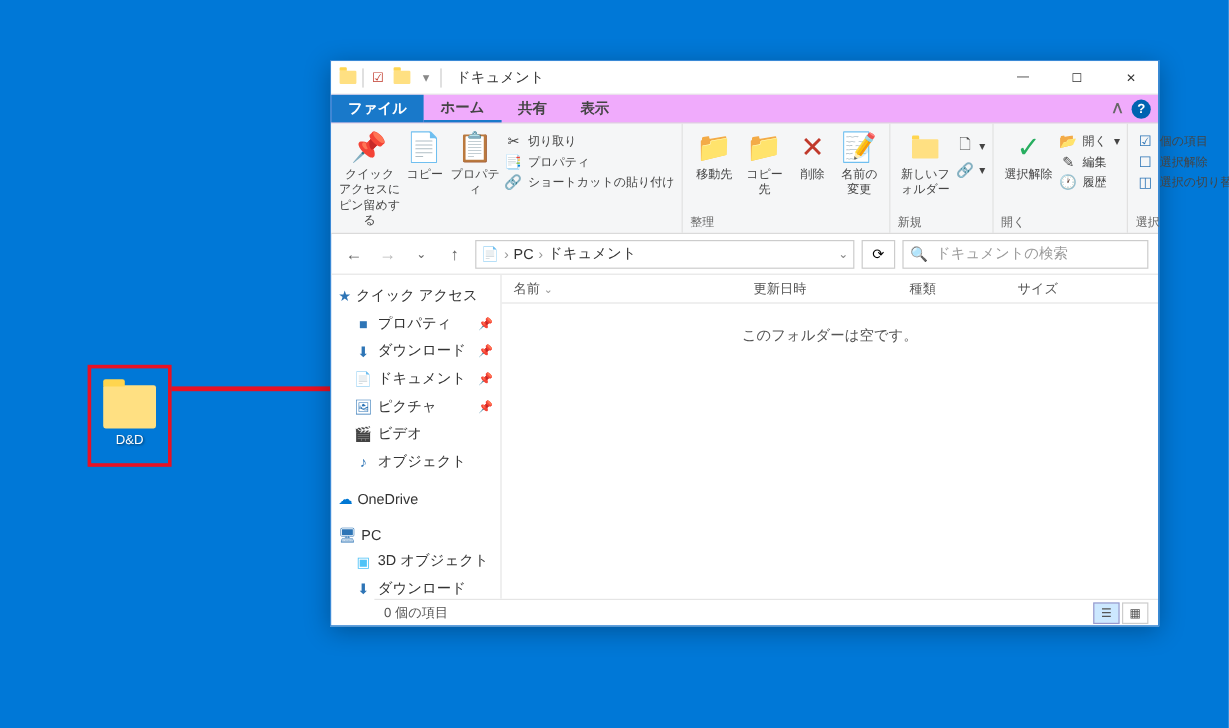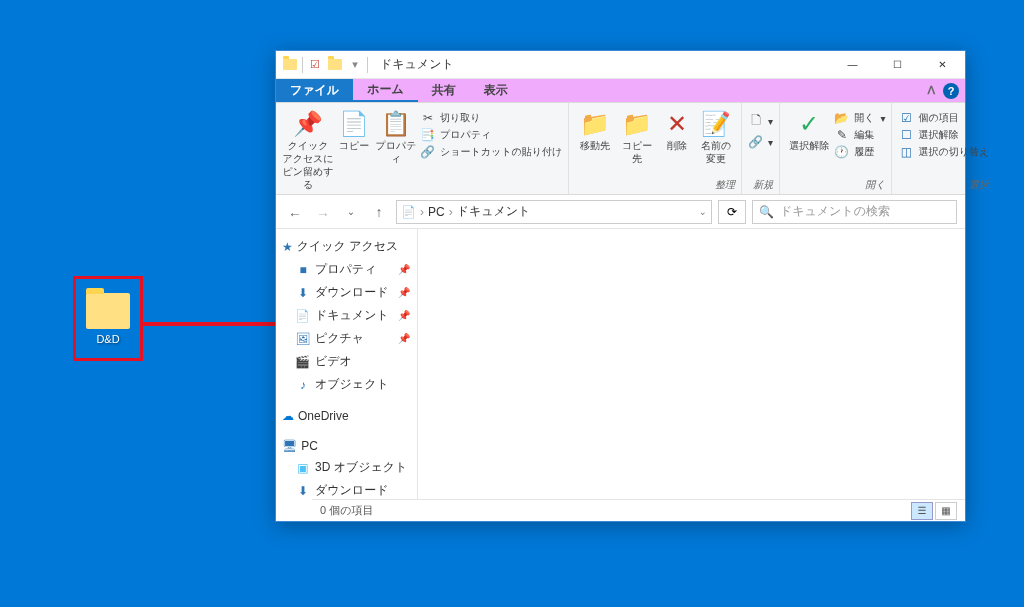--- a/index.html
+++ b/index.html
@@ -1,19 +1,19 @@
 <!DOCTYPE html>
 <html><head>
 <meta charset="utf-8">
 <style>
 * { margin: 0; padding: 0; box-sizing: border-box; font-family: "Yu Gothic UI", "Meiryo", sans-serif; }
 body { width: 1024px; height: 607px; background: #0078d7; overflow: hidden; position: relative; }
 
 
-.desktop-icon { position: absolute; left: 73px; top: 276px; width: 70px; height: 85px; border: 3px solid #e81123; display: flex; flex-direction: column; align-items: center; justify-content: center; }
+.desktop-icon { position: absolute; left: 73px; top: 304px; width: 70px; height: 85px; border: 3px solid #e81123; display: flex; flex-direction: column; align-items: center; justify-content: center; }
 .folder-icon-big { width: 44px; height: 36px; background: #ffe082; border-radius: 2px; position: relative; margin-bottom: 4px; }
 .folder-icon-big::before { content: ""; position: absolute; top: -5px; left: 0; width: 18px; height: 6px; background: #ffd54f; border-radius: 2px 2px 0 0; }
 .desktop-icon-label { color: #fff; font-size: 11px; text-shadow: 1px 1px 2px rgba(0,0,0,.5); }
 
 
 .arrow { position: absolute; left: 143px; top: 318px; width: 320px; height: 12px; }
 .arrow-line { position: absolute; top: 50%; left: 0; width: 300px; height: 4px; background: #e81123; transform: translateY(-50%); }
 .arrow-head { position: absolute; right: 0; top: 50%; transform: translateY(-50%); width: 0; height: 0; border-left: 22px solid #e81123; border-top: 14px solid transparent; border-bottom: 14px solid transparent; }
 
 
@@ -33,21 +33,21 @@
 .menu-tab { padding: 0 14px; font-size: 12px; display: flex; align-items: center; color: #444; }
 .menu-tab.file { background: #1979ca; color: #fff; }
 .menu-tab.active { border-bottom: 2px solid #1979ca; }
 .menubar-right { margin-left: auto; display: flex; align-items: center; padding-right: 6px; gap: 8px; }
 .help-icon { width: 16px; height: 16px; border-radius: 50%; background: #0063b1; color: #fff; font-size: 11px; display: flex; align-items: center; justify-content: center; }
 
 
 .ribbon { height: 92px; background: #f5f6f7; border-bottom: 1px solid #dadada; display: flex; }
 .rgroup { border-right: 1px solid #e1e1e1; display: flex; flex-direction: column; padding: 2px 6px 0; }
 .rgroup-body { flex: 1; display: flex; align-items: flex-start; gap: 2px; }
-.rgroup-label { font-size: 10px; color: #666; text-align: right; padding-bottom: 2px; font-style: italic; }
+.rgroup-label { font-size: 10px; color: #666; text-align: left; padding-bottom: 2px; }
 .rbtn-big { display: flex; flex-direction: column; align-items: center; width: 52px; padding-top: 4px; font-size: 10px; color: #444; text-align: center; line-height: 1.3; }
 .rbtn-big .ric { font-size: 24px; height: 30px; display: flex; align-items: center; }
 .rbtn-small-col { display: flex; flex-direction: column; gap: 3px; padding-top: 6px; }
 .rbtn-small { display: flex; align-items: center; gap: 4px; font-size: 10px; color: #444; white-space: nowrap; }
 .rbtn-small .ric { font-size: 12px; width: 16px; text-align: center; }
 
 
 .addressbar { height: 34px; display: flex; align-items: center; gap: 6px; padding: 0 8px; border-bottom: 1px solid #e5e5e5; }
 .nav-btn { width: 22px; height: 22px; display: flex; align-items: center; justify-content: center; color: #666; font-size: 14px; }
 .addr-box { flex: 1; height: 24px; border: 1px solid #ccc; display: flex; align-items: center; padding: 0 4px; font-size: 12px; gap: 4px; }
@@ -174,20 +174,26 @@
         <div class="rbtn-big" style="width:38px">
             <span class="ric">📝</span>
             <span>名前の変更</span>
           </div>
       </div>
       <div class="rgroup-label">整理</div>
     </div>
 
     <div class="rgroup">
       <div class="rgroup-body">
+        <div class="rbtn-big" style="width:46px">
+            <span class="ric">
+              <span class="folder-small" style="width:22px;height:16px"></span>
+            </span>
+            <span>新しいフォルダー</span>
+          </div>
         <div class="rbtn-small-col">
           <div class="rbtn-small">
               <span class="ric">🗋</span>
               <span>▾</span>
             </div>
           <div class="rbtn-small">
               <span class="ric">🔗</span>
               <span>▾</span>
             </div>
         </div>
@@ -310,20 +316,29 @@
             <span class="si-icon" style="color:#4fc3f7">▣</span>
             <span>3D オブジェクト</span>
           </div>
         <div class="side-item">
             <span class="si-icon" style="color:#2e75b6">⬇</span>
             <span>ダウンロード</span>
           </div>
 
       </div>
     </div>
+    <div class="content">
+      <div class="col-headers">
+        <div class="col-h" style="width:200px"><span>名前</span> <span style="color:#999;font-size:9px">⌄</span></div>
+        <div class="col-h" style="width:130px">更新日時</div>
+        <div class="col-h" style="width:90px">種類</div>
+        <div class="col-h" style="width:80px">サイズ</div>
+      </div>
+      <div class="empty-msg">このフォルダーは空です。</div>
+    </div>
   </div>
 
   <div class="statusbar">
     <span>0 個の項目</span>
     <div class="statusbar-right">
       <div class="view-btn active">☰</div>
       <div class="view-btn">▦</div>
     </div>
   </div>
 

